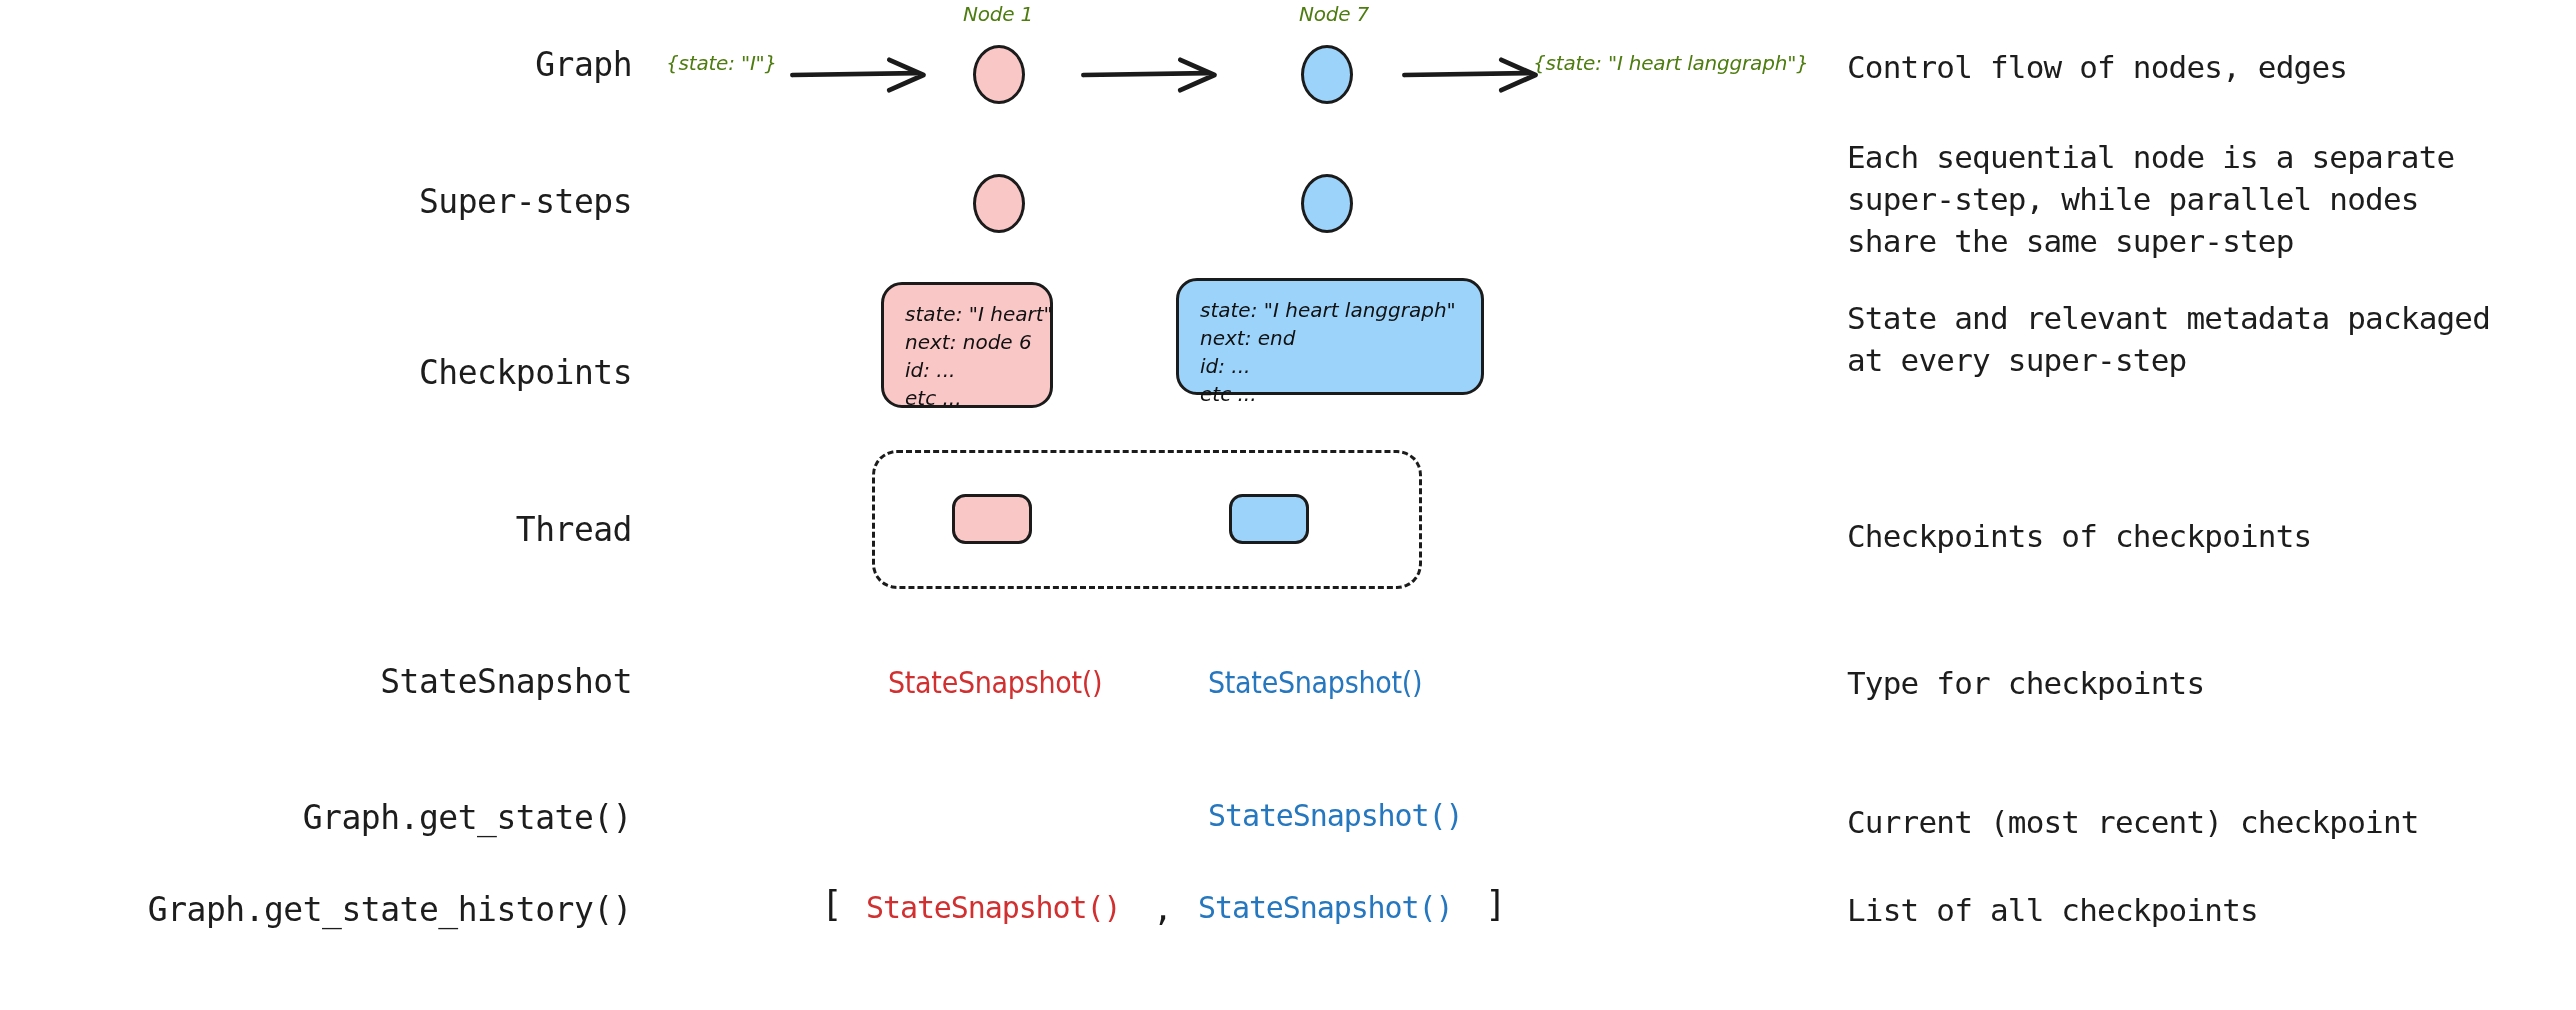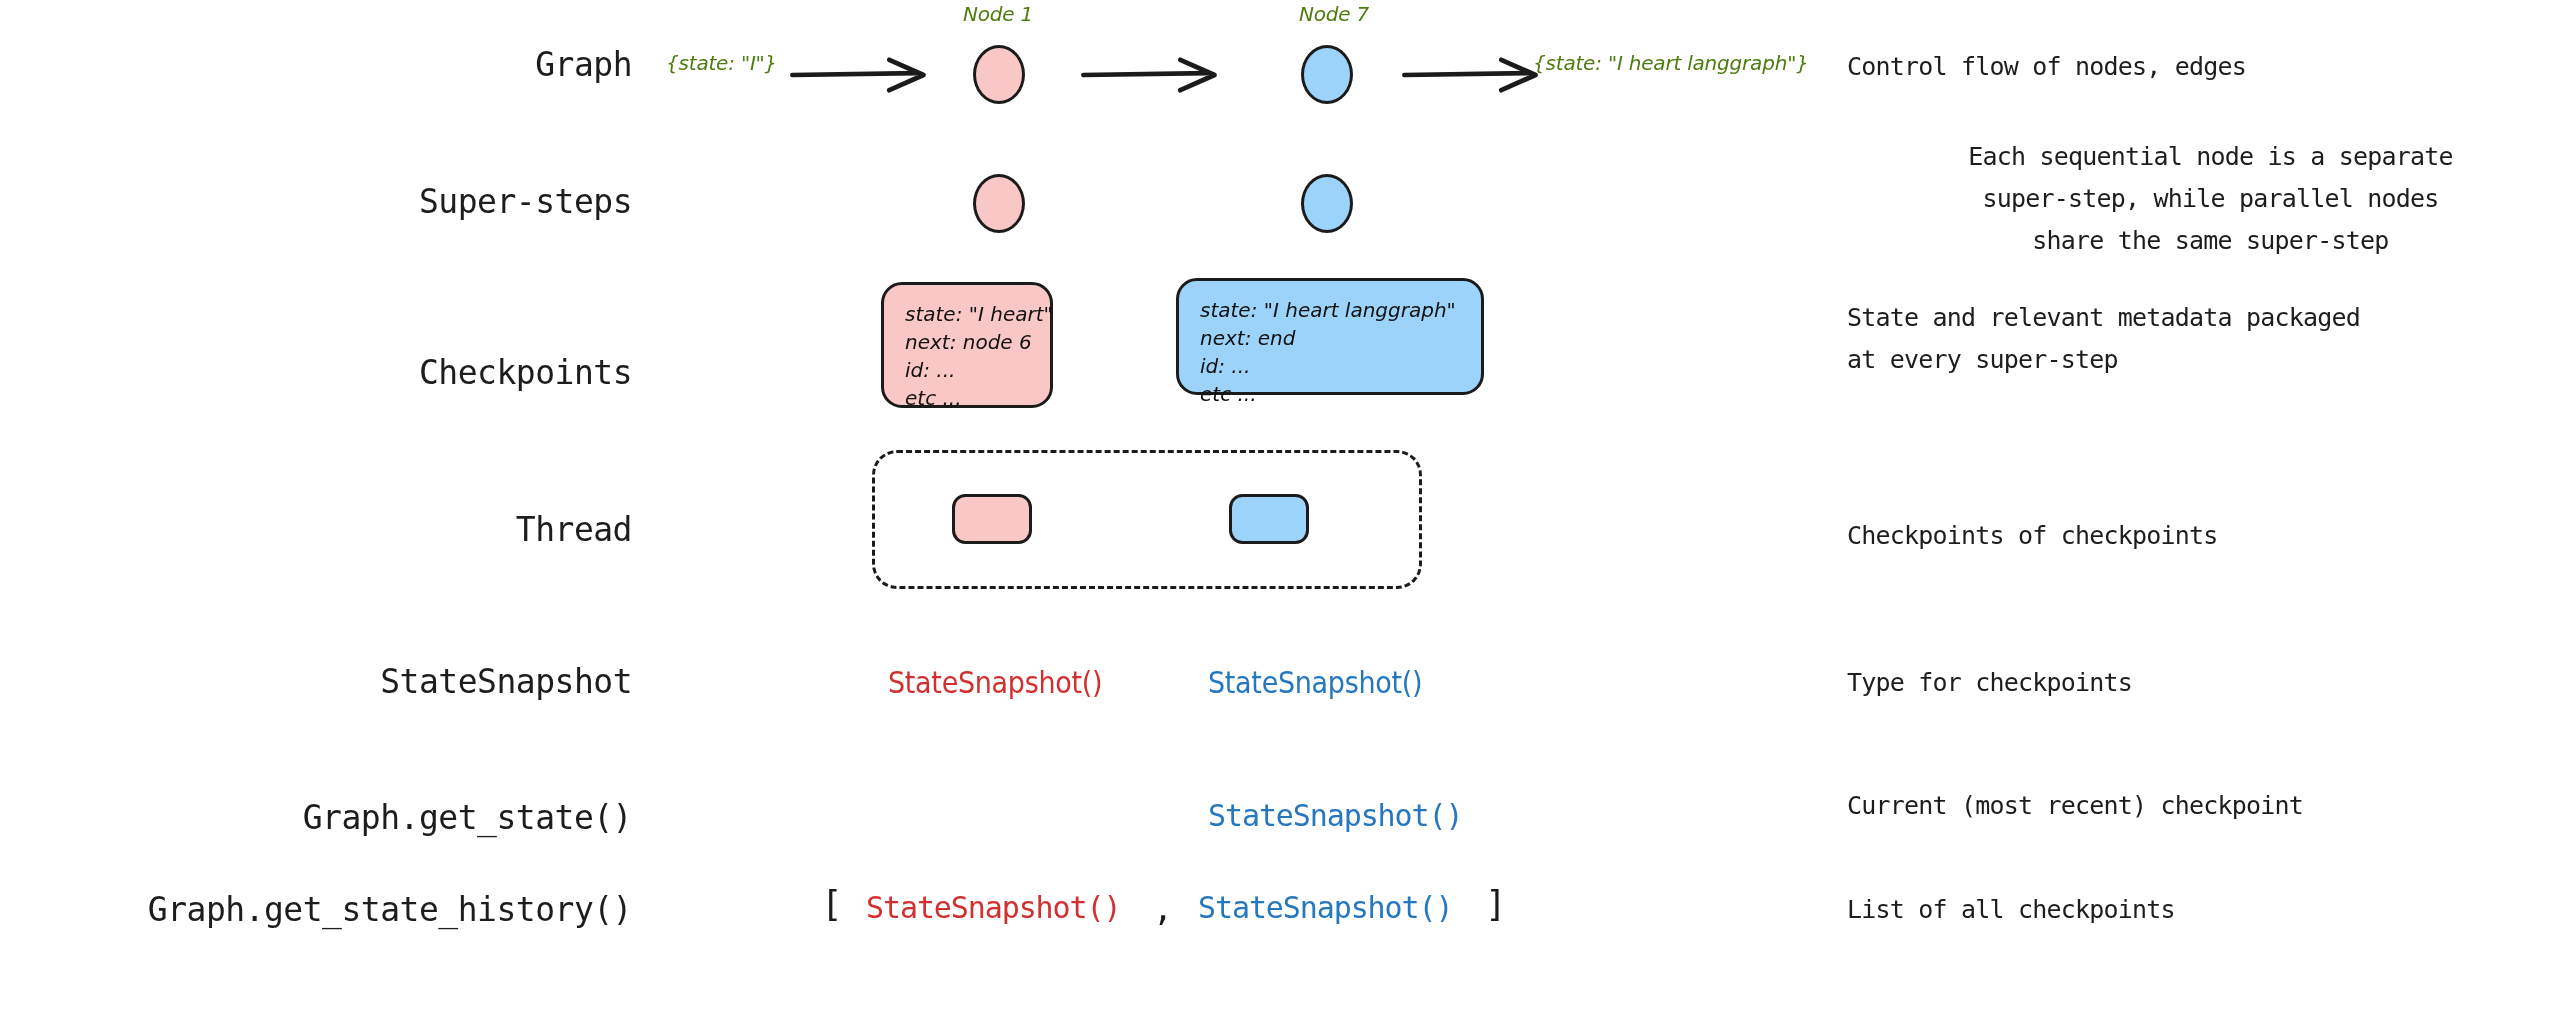--- a/index.html
+++ b/index.html
@@ -33,21 +33,21 @@
     letter-spacing: -0.5px;
     color: #1d1d1d;
     white-space: nowrap;
   }
 
   .row-desc {
     position: absolute;
     left: 1847px;
     width: 727px;
     font-family: "DejaVu Sans Mono", monospace;
-    font-size: 25px;
+    font-size: 31px;
     line-height: 42px;
     letter-spacing: -0.8px;
     color: #1d1d1d;
   }
 
   
   .hand {
     font-family: "DejaVu Sans", sans-serif;
     font-style: italic;
     font-size: 20px;
@@ -177,21 +177,21 @@
 
   <div class="row-desc" style="top:46px;white-space:pre-line;">Control flow of nodes, edges</div>
 </div>
 
 <div class="row" style="top:134px;height:153px;">
   <div class="row-label" style="top:48px;">Super-steps</div>
 
   <div class="node pink" style="left:973px;top:40px;"></div>
   <div class="node blue" style="left:1301px;top:40px;"></div>
 
-  <div class="row-desc" style="top:1.9px;white-space:pre-line;text-align:center;">Each sequential node is a separate
+  <div class="row-desc" style="top:1.9px;white-space:pre-line;">Each sequential node is a separate
 super-step, while parallel nodes
 share the same super-step</div>
 </div>
 
 <div class="row" style="top:278px;height:172px;">
   <div class="row-label" style="top:75px;">Checkpoints</div>
 
   <div class="card pink" style="left:881px;top:3.8px;width:172px;height:126px;">
     <div class="line">state: "I heart"</div>
     <div class="line">next: node 6</div>
@@ -228,21 +228,21 @@
   <div class="snap blue" style="left:1208px;top:24px;">StateSnapshot()</div>
 
   <div class="row-desc" style="top:21px;white-space:pre-line;">Type for checkpoints</div>
 </div>
 
 <div class="row" style="top:775px;height:96px;">
   <div class="row-label" style="top:23px;">Graph.get_state()</div>
 
   <div class="snap blue mono" style="left:1208px;top:23px;">StateSnapshot()</div>
 
-  <div class="row-desc" style="top:10px;white-space:pre-line;">Current (most recent) checkpoint</div>
+  <div class="row-desc" style="top:26px;white-space:pre-line;">Current (most recent) checkpoint</div>
 </div>
 
 <div class="row" style="top:864px;height:96px;">
   <div class="row-label" style="top:26px;">Graph.get_state_history()</div>
 
   <div class="bracket" style="left:821px;top:19px;">[</div>
 
   <div class="snap red mono" style="left:866px;top:26px;">StateSnapshot()</div>
 
   <div class="comma" style="left:1153px;top:25px;">,</div>

